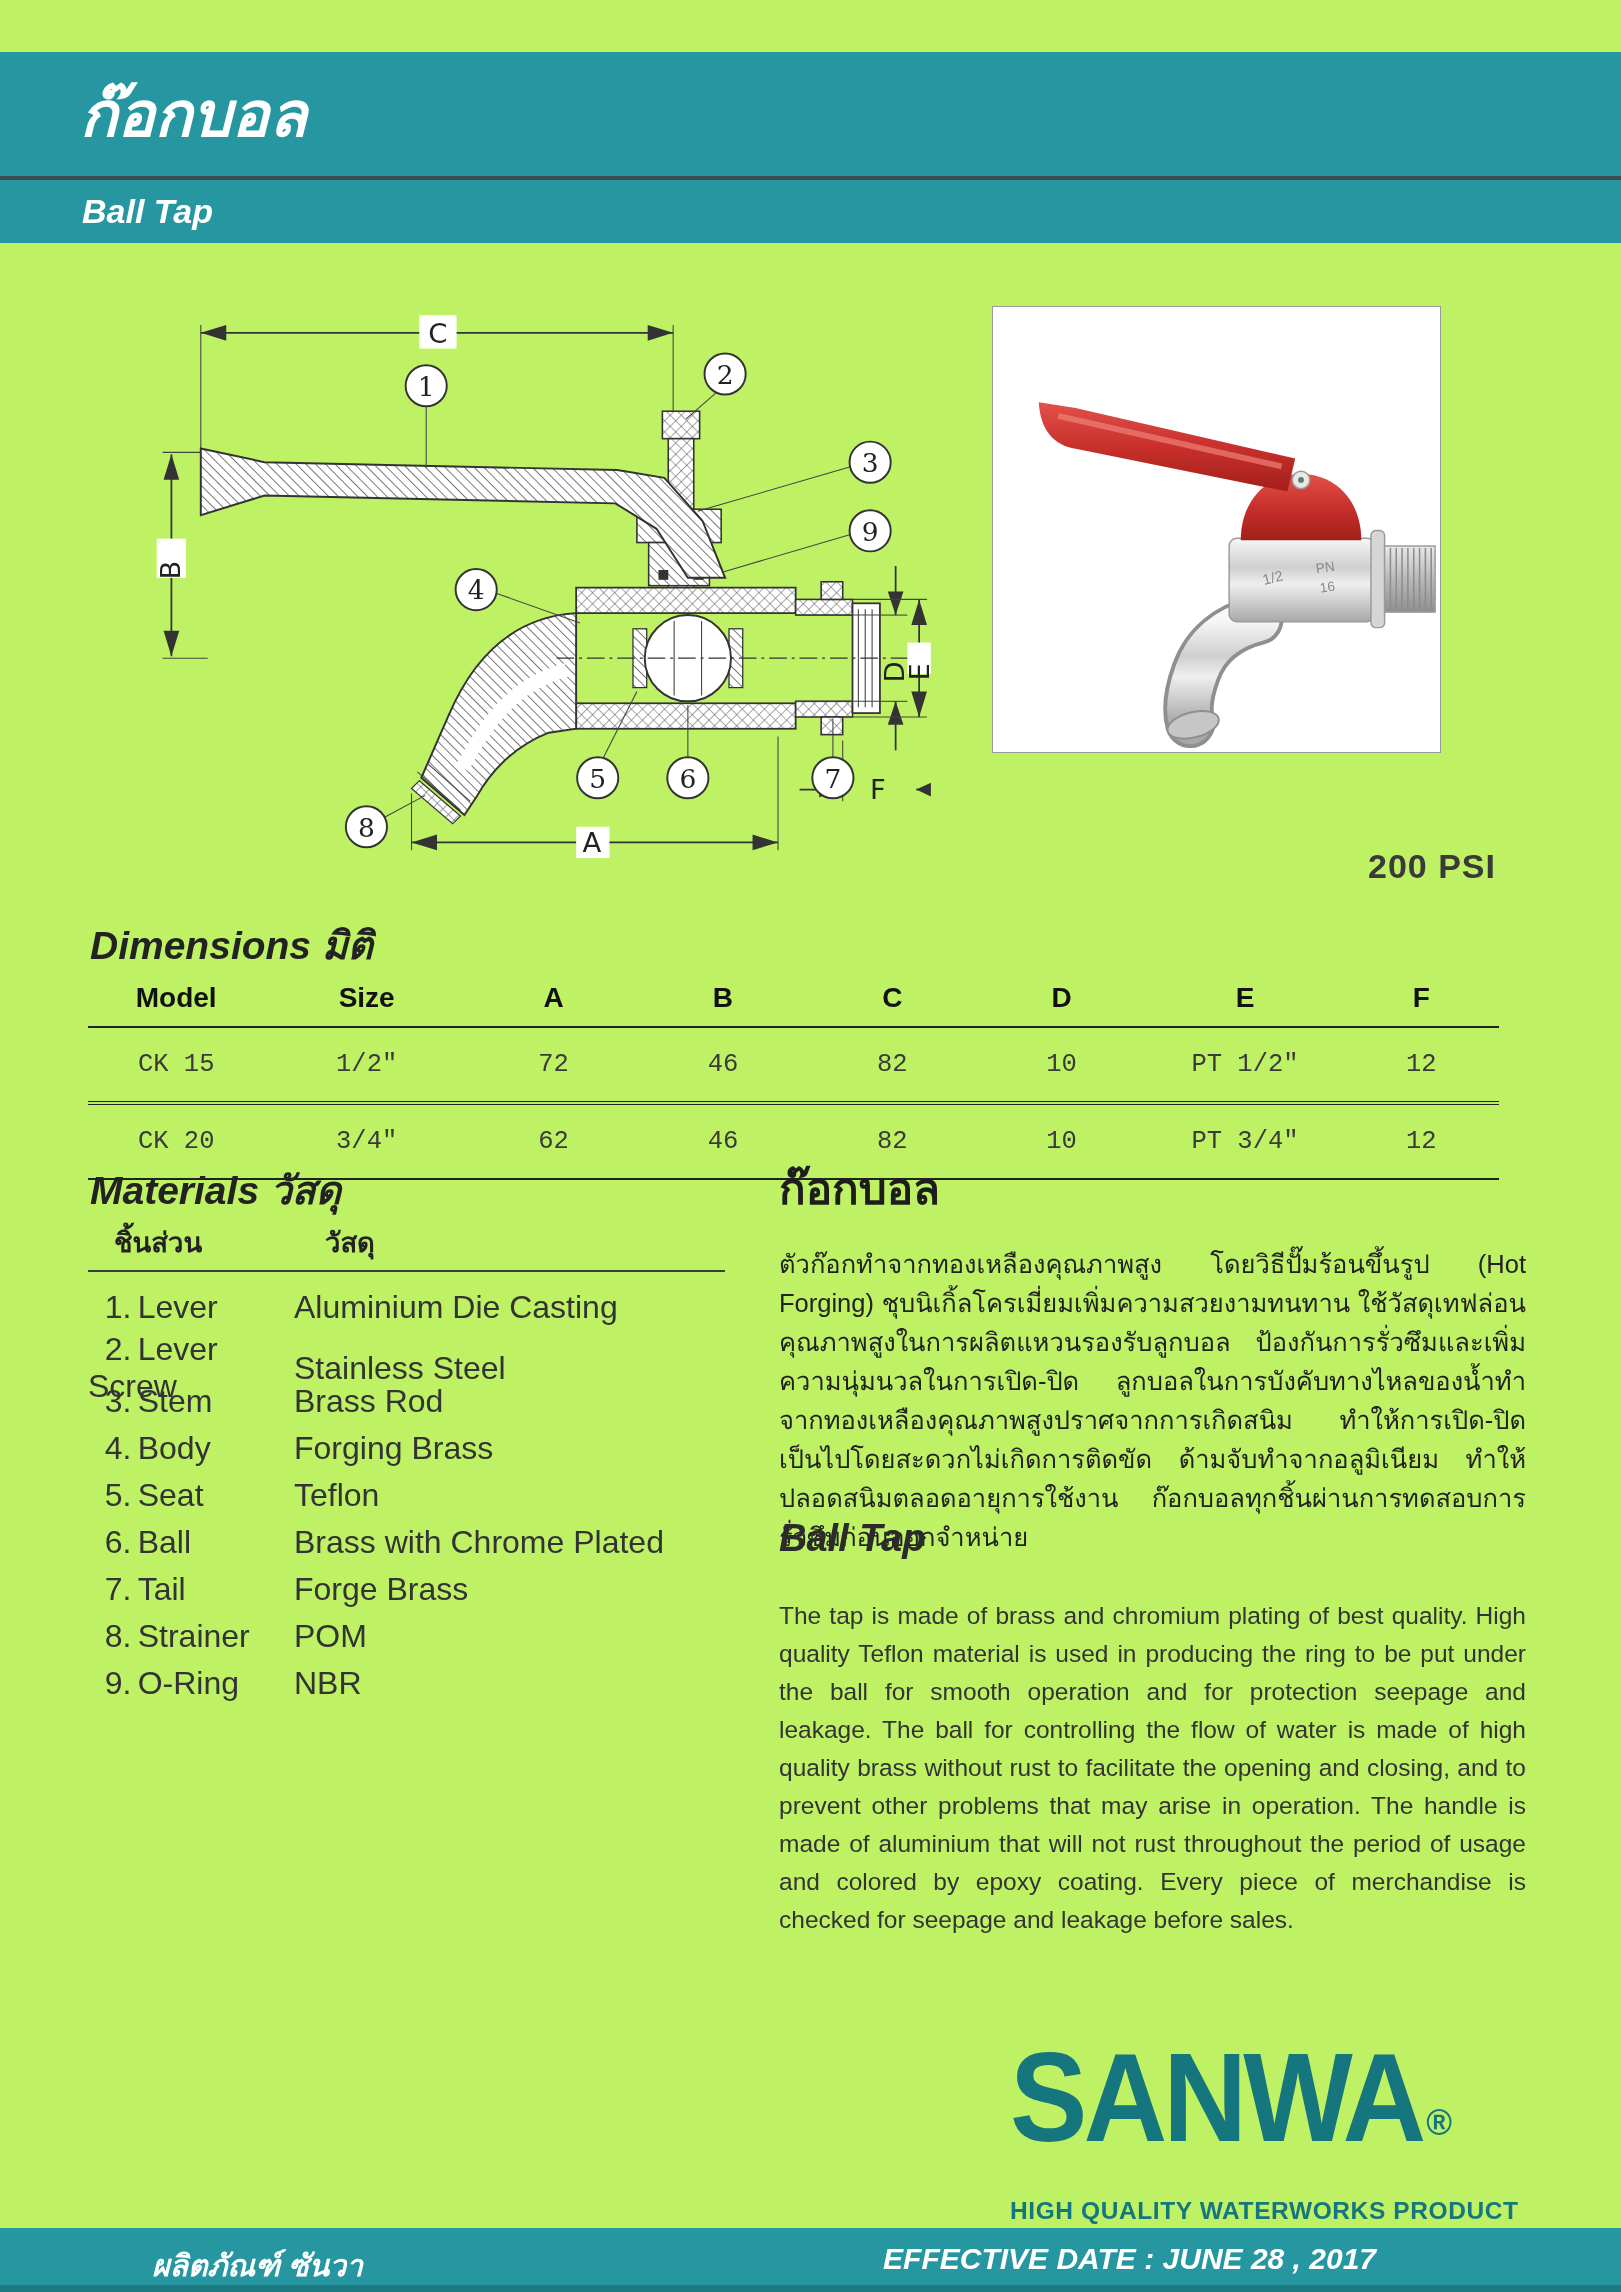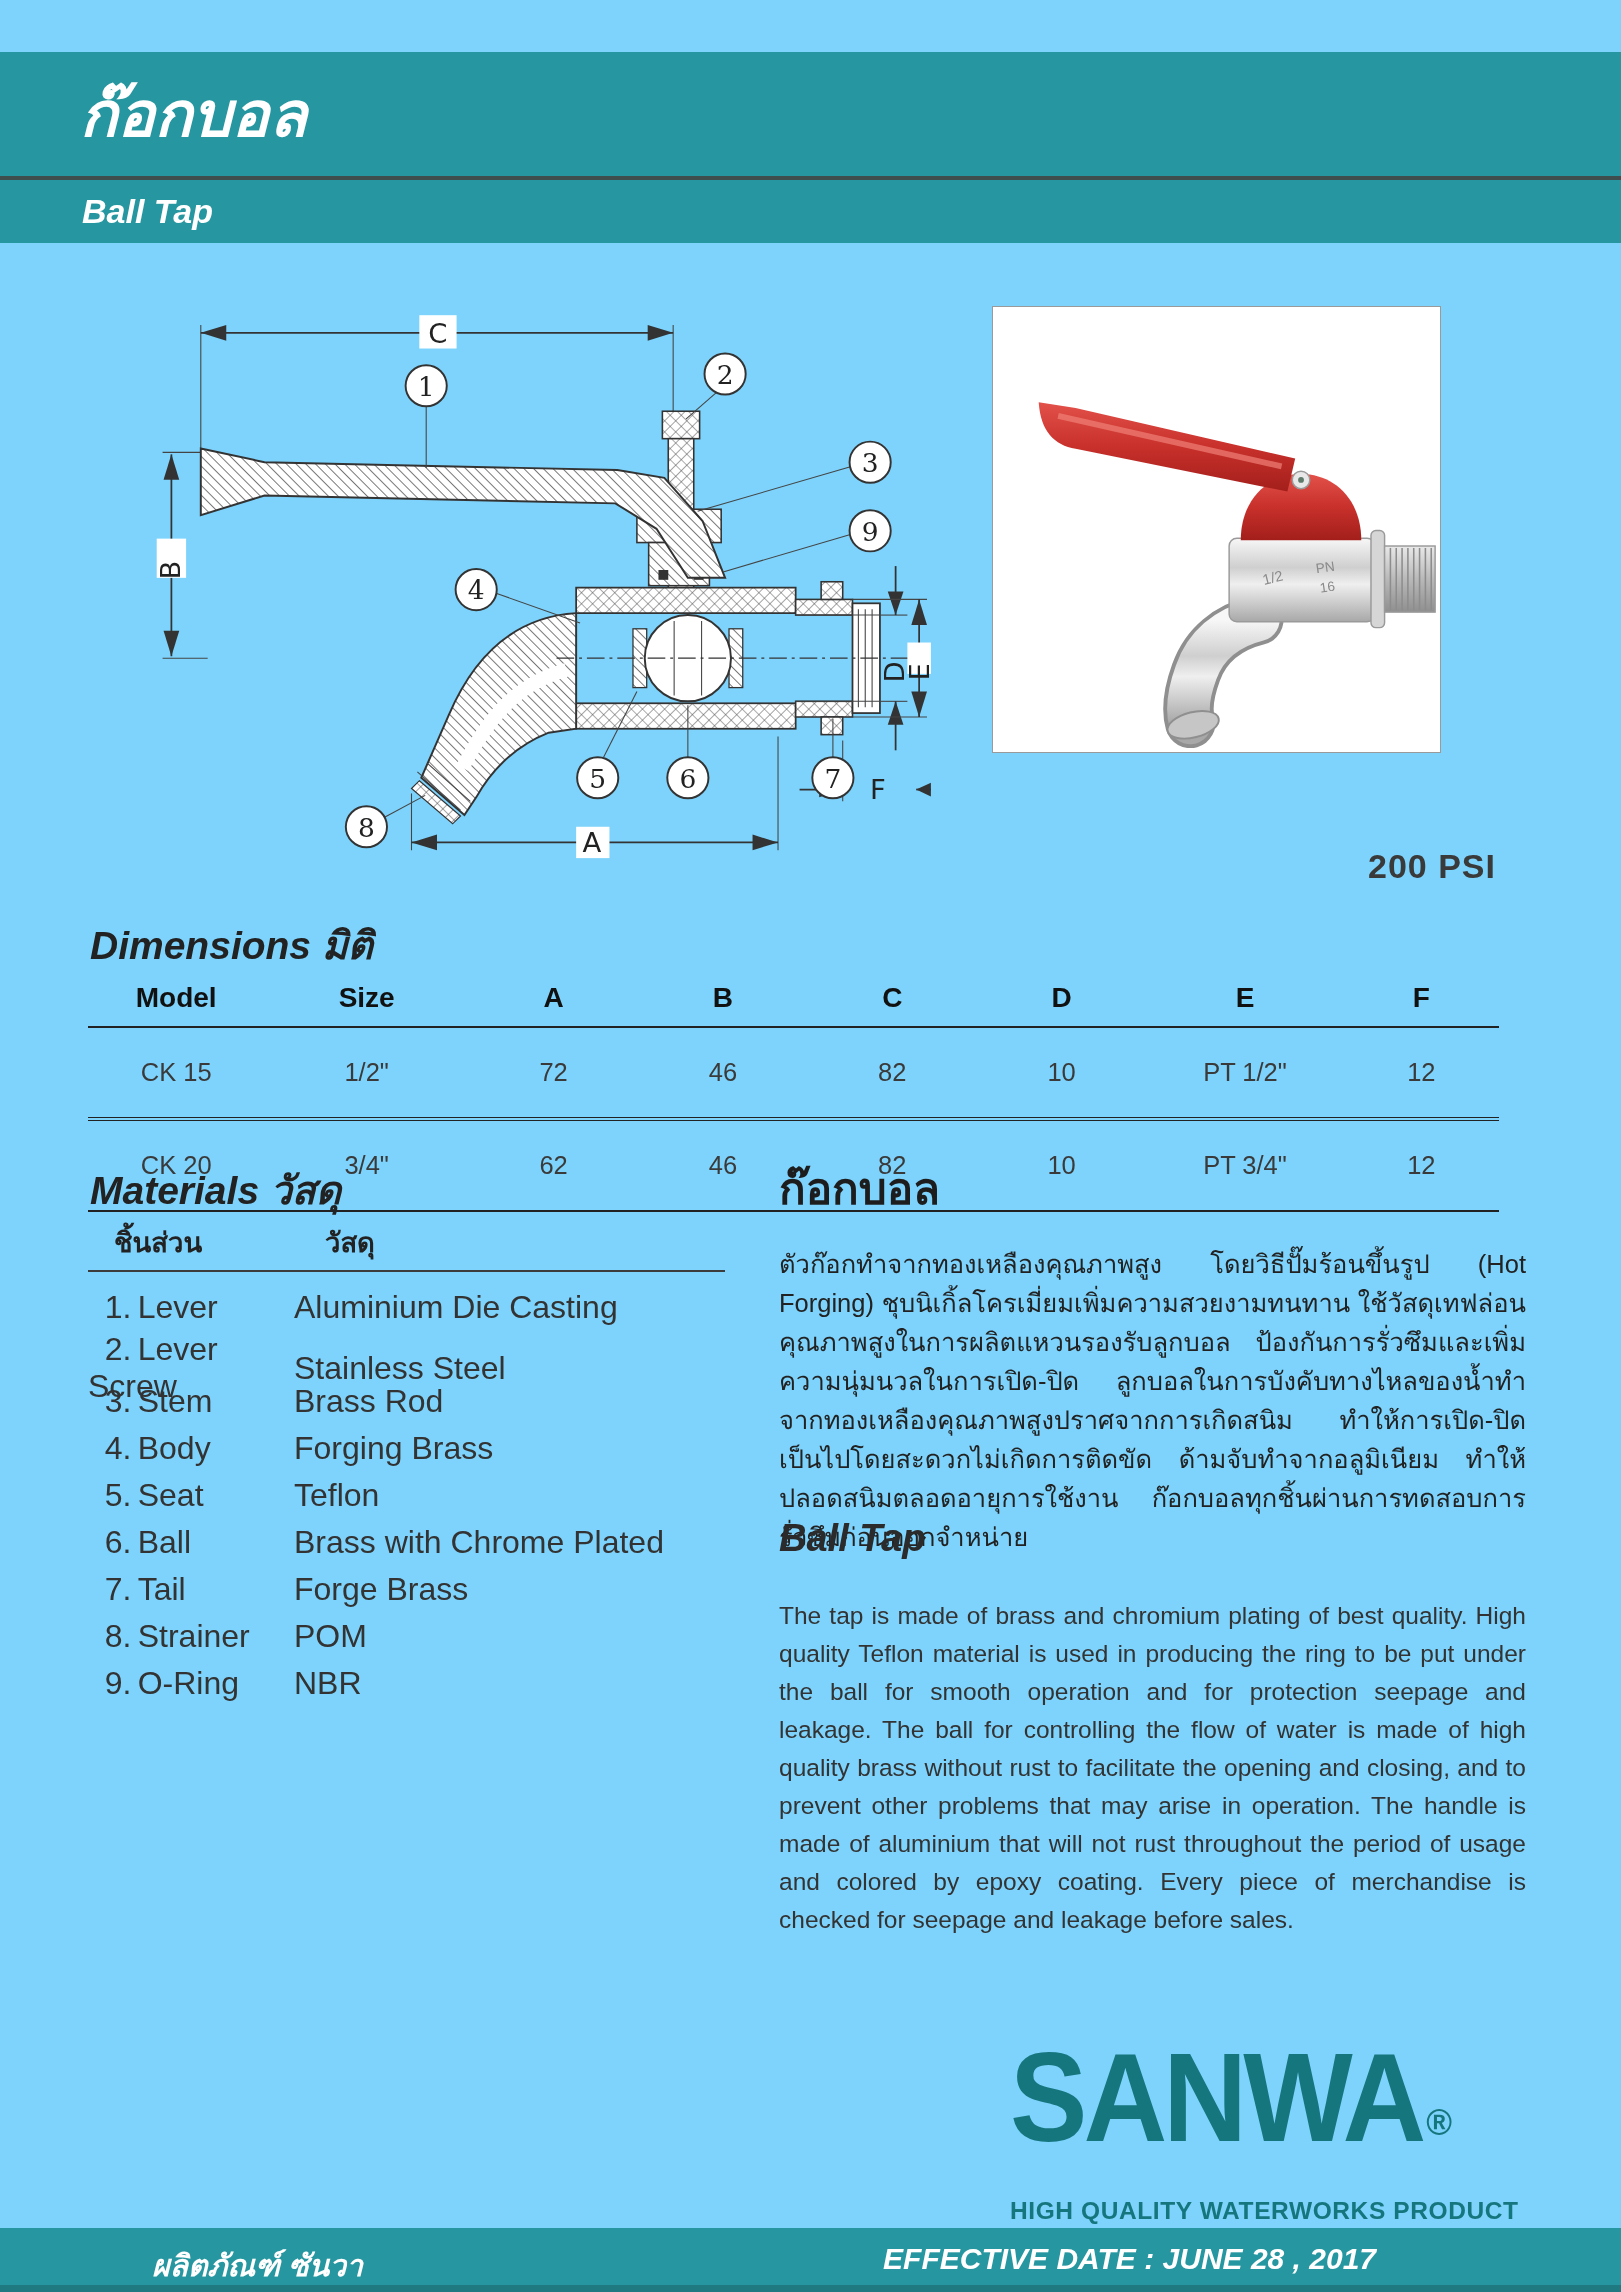--- a/index.html
+++ b/index.html
@@ -1,16 +1,16 @@
 <!DOCTYPE html>
 <html><head>
 <meta charset="utf-8">
 <style>
   html,body{margin:0;padding:0;background:#ffffff;}
-  .page{position:relative;width:1621px;height:2293px;background:#7dd3fc;
+  .page{position:relative;width:1621px;height:2293px;background:#bef264;
         font-family:"Liberation Sans",sans-serif;overflow:hidden;}
 
   
   .band1{position:absolute;left:0;top:52px;width:100%;height:124px;background:#2697A0;
          display:flex;align-items:center;}
   .band-sep{position:absolute;left:0;top:176px;width:100%;height:3.9px;background:#3E4E4E;}
   .band2{position:absolute;left:0;top:180px;width:100%;height:63px;background:#2697A0;
          display:flex;align-items:center;}
   .title-thai{margin-left:80px;font-size:62px;font-weight:bold;font-style:italic;color:#ffffff;}
   .title-en{margin-left:82px;font-size:34px;font-weight:bold;font-style:italic;color:#ffffff;}
@@ -21,21 +21,21 @@
                border:1px solid #9a9a9a;background:#ffffff;}
   .psi{position:absolute;right:125px;top:847px;font-size:34px;font-weight:bold;
        color:#3a3a3a;letter-spacing:1px;}
 
   
   .dim-heading{position:absolute;left:90px;top:914px;font-size:39px;font-weight:bold;
                font-style:italic;color:#222;}
   .dim-table{position:absolute;left:88px;top:978px;width:1411px;border-collapse:collapse;}
   .dim-table th{font-size:28px;font-weight:bold;color:#111;padding:3.9px 0 11.8px;
                 border-bottom:2.9px solid #222;text-align:center;}
-  .dim-table td{font-size:25.5px;color:#3a3a3a;text-align:center;padding:30px 0;}
+  .dim-table td{font-size:25.5px;color:#3a3a3a;text-align:center;padding:22px 0;font-family:Liberation Mono, monospace;}
   .dim-table tbody tr:first-child td{border-bottom:4.9px double #222;}
   .dim-table tbody tr:last-child td{border-bottom:2.9px solid #222;}
 
   
   .mat-heading{position:absolute;left:90px;top:1159px;font-size:39px;font-weight:bold;
                font-style:italic;color:#222;}
   .mat-cols{position:absolute;left:90px;top:1221px;width:637px;font-size:27.4px;font-weight:bold;color:#222;margin-left:24px;}
   .mat-cols .c2{position:absolute;left:211px;top:0;}
   .mat-rule{position:absolute;left:88px;top:1270px;width:637px;height:2px;background:#3c3c3c;}
   .mat-list{position:absolute;left:88px;top:1284px;width:667px;}

